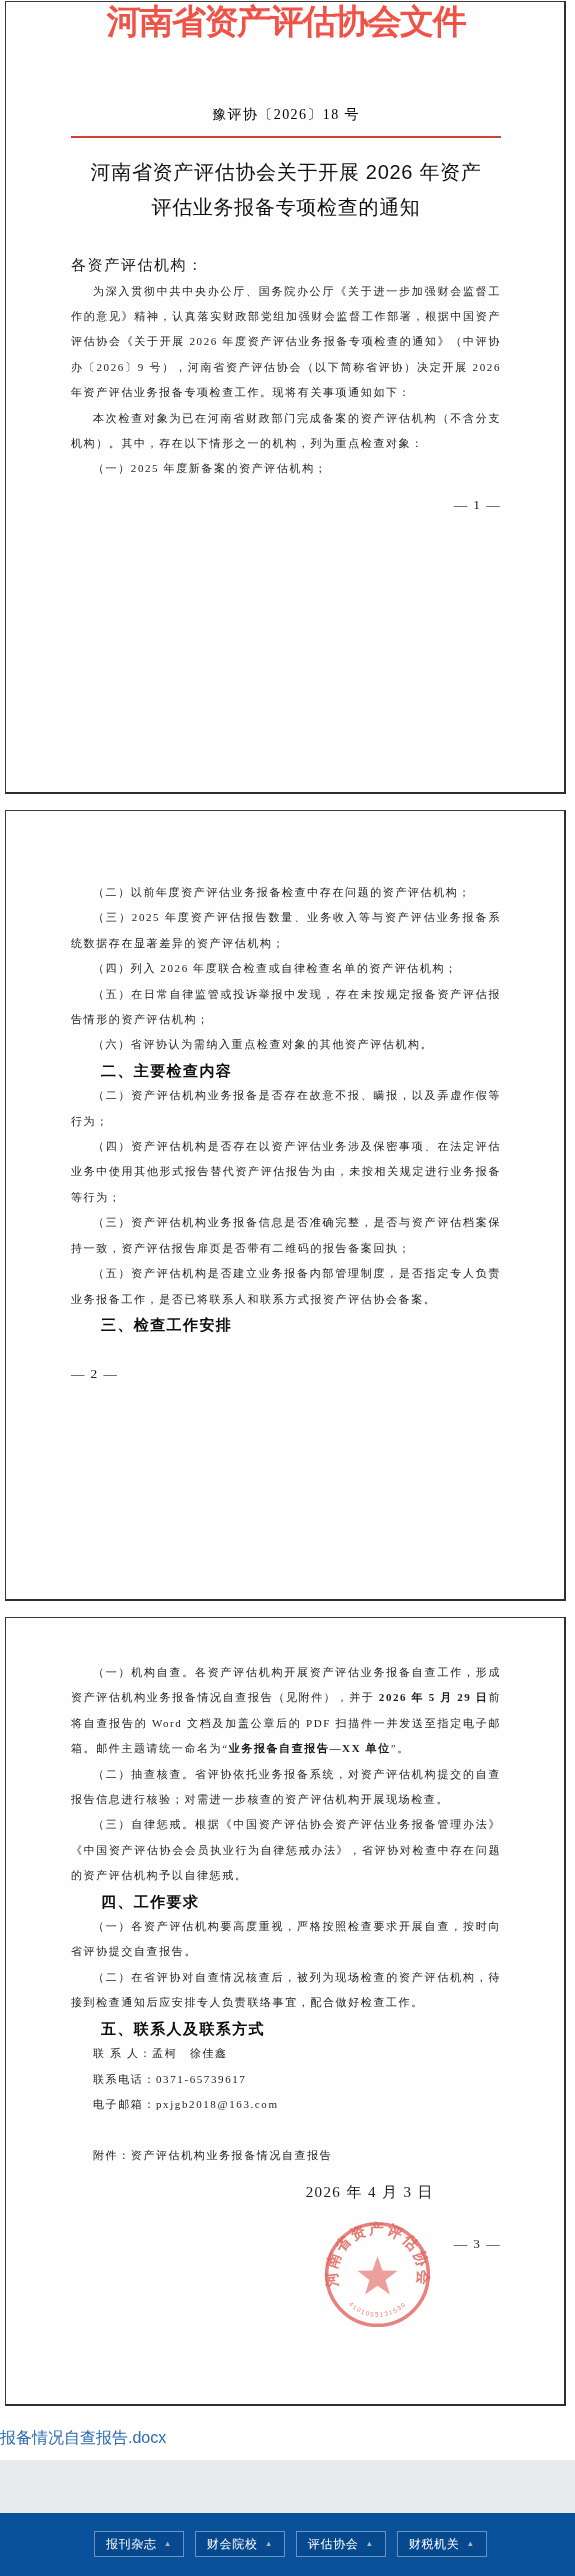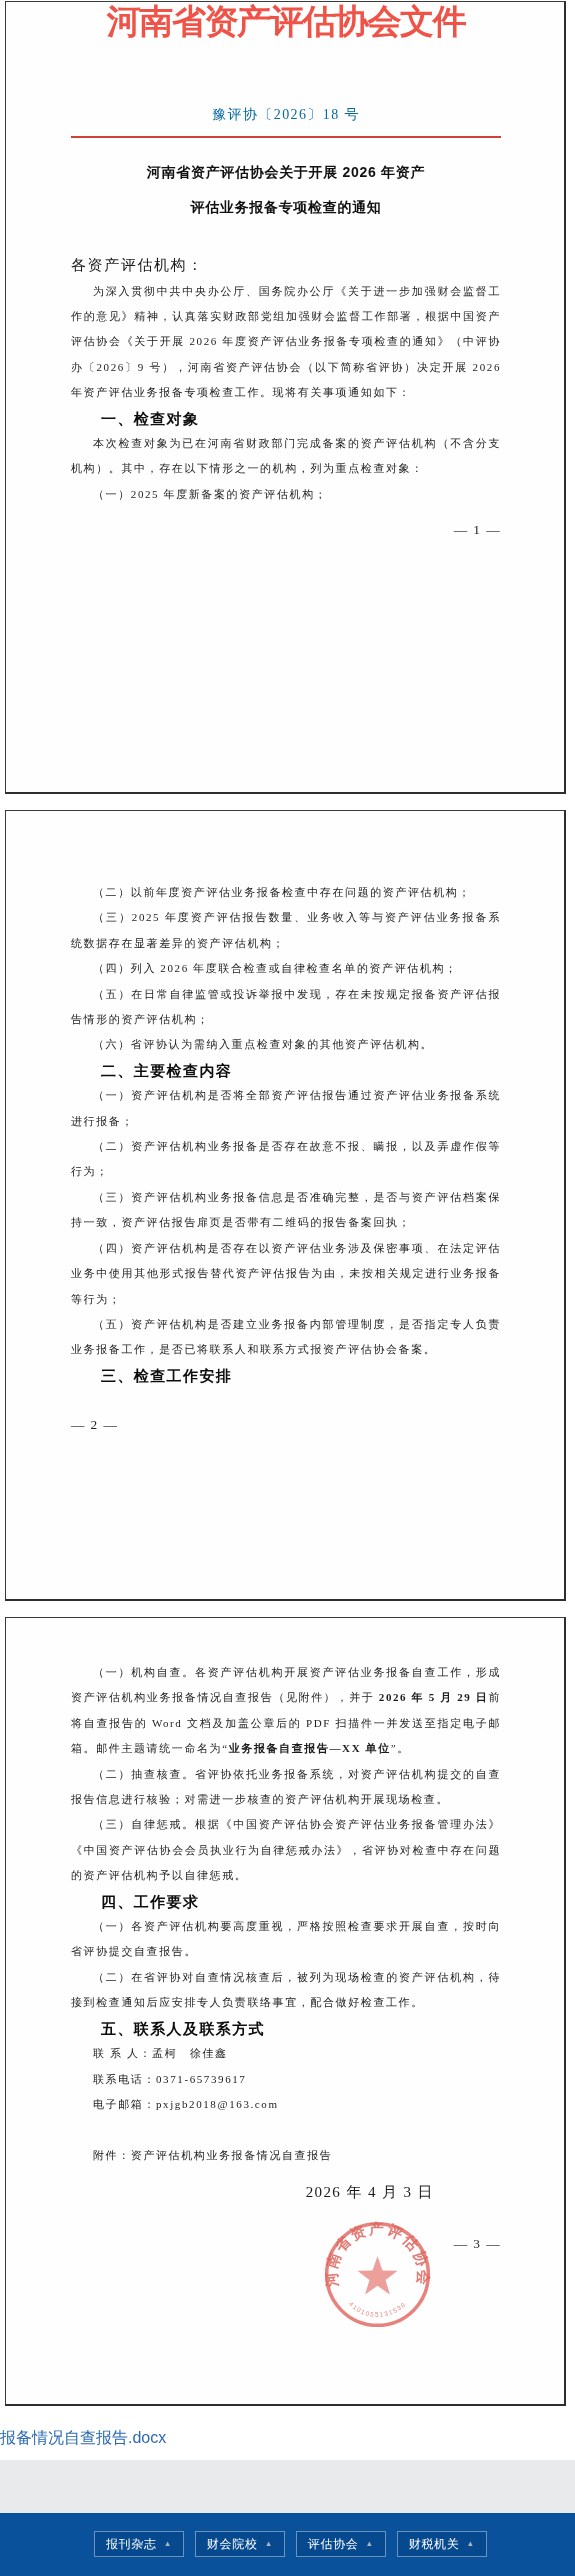--- a/index.html
+++ b/index.html
@@ -17,27 +17,27 @@
   #page1{top:1.4px;height:793px;}
   #page2{top:810px;height:791px;padding-top:69px;}
   #page3{top:1617px;height:789px;padding-top:42px;}
 
   .org-title{
     text-align:center;
     font-size:34px;line-height:40px;font-weight:bold;letter-spacing:-1.4px;
     color:#ef5348;
   }
   .doc-number{
-    margin-top:64px;text-align:center;font-size:14px;line-height:18.4px;letter-spacing:1.4px;color:#0369a1;
+    margin-top:64px;text-align:center;font-size:14px;line-height:18.4px;letter-spacing:1.4px;color:#000000;
   }
   .red-rule{margin-top:11.3px;height:2.1px;background:#cc423b;}
   .notice-title{
     margin-top:17px;text-align:center;
     font-family:"Liberation Sans","DejaVu Sans",sans-serif;
-    font-size:14px;line-height:35px;font-weight:bold;letter-spacing:0.7px;color:#111;
+    font-size:20px;line-height:35px;font-weight:normal;letter-spacing:0.7px;color:#111;
   }
   .salutation{margin-top:28px;font-size:15px;line-height:25.4px;letter-spacing:1.6px;}
   .para{
     margin:0;font-size:11px;line-height:25.4px;letter-spacing:1.6px;
     text-align:justify;text-indent:2em;
   }
   .heading{
     margin:0;font-family:"Liberation Sans","DejaVu Sans",sans-serif;
     font-size:15px;line-height:25.4px;font-weight:bold;letter-spacing:1.4px;
     text-indent:2em;color:#0d0d0d;
@@ -85,37 +85,35 @@
   <div class="page" id="page1">
     <div class="org-title">河南省资产评估协会文件</div>
     <div class="doc-number">豫评协〔2026〕18 号</div>
     <div class="red-rule"></div>
     <div class="notice-title">
       <div>河南省资产评估协会关于开展 2026 年资产</div>
       <div>评估业务报备专项检查的通知</div>
     </div>
     <div class="salutation">各资产评估机构：</div>
     <p class="para">为深入贯彻中共中央办公厅、国务院办公厅《关于进一步加强财会监督工作的意见》精神，认真落实财政部党组加强财会监督工作部署，根据中国资产评估协会《关于开展 2026 年度资产评估业务报备专项检查的通知》（中评协办〔2026〕9 号），河南省资产评估协会（以下简称省评协）决定开展 2026 年资产评估业务报备专项检查工作。现将有关事项通知如下：</p>
-    <p class="heading">一、检查对象</p>
     <p class="para">本次检查对象为已在河南省财政部门完成备案的资产评估机构（不含分支机构）。其中，存在以下情形之一的机构，列为重点检查对象：</p>
     <p class="para">（一）2025 年度新备案的资产评估机构；</p>
     <div class="page-num right">— 1 —</div>
   </div>
 
   <div class="page" id="page2">
     <p class="para">（二）以前年度资产评估业务报备检查中存在问题的资产评估机构；</p>
     <p class="para">（三）2025 年度资产评估报告数量、业务收入等与资产评估业务报备系统数据存在显著差异的资产评估机构；</p>
     <p class="para">（四）列入 2026 年度联合检查或自律检查名单的资产评估机构；</p>
     <p class="para">（五）在日常自律监管或投诉举报中发现，存在未按规定报备资产评估报告情形的资产评估机构；</p>
     <p class="para">（六）省评协认为需纳入重点检查对象的其他资产评估机构。</p>
     <p class="heading">二、主要检查内容</p>
-    <p class="para">（一）资产评估机构是否将全部资产评估报告通过资产评估业务报备系统进行报备；</p>
     <p class="para">（二）资产评估机构业务报备是否存在故意不报、瞒报，以及弄虚作假等行为；</p>
+    <p class="para">（四）资产评估机构是否存在以资产评估业务涉及保密事项、在法定评估业务中使用其他形式报告替代资产评估报告为由，未按相关规定进行业务报备等行为；</p>
     <p class="para">（三）资产评估机构业务报备信息是否准确完整，是否与资产评估档案保持一致，资产评估报告扉页是否带有二维码的报告备案回执；</p>
-    <p class="para">（四）资产评估机构是否存在以资产评估业务涉及保密事项、在法定评估业务中使用其他形式报告替代资产评估报告为由，未按相关规定进行业务报备等行为；</p>
     <p class="para">（五）资产评估机构是否建立业务报备内部管理制度，是否指定专人负责业务报备工作，是否已将联系人和联系方式报资产评估协会备案。</p>
     <p class="heading">三、检查工作安排</p>
     <div class="page-num left">— 2 —</div>
   </div>
 
   <div class="page" id="page3">
     <p class="para"><span>（一）机构自查。各资产评估机构开展资产评估业务报备自查工作，形成资产评估机构业务报备情况自查报告（见附件），并于 </span><b class="inline-bold">2026 年 5 月 29 日</b><span>前将自查报告的 Word 文档及加盖公章后的 PDF 扫描件一并发送至指定电子邮箱。邮件主题请统一命名为“</span><b class="inline-bold">业务报备自查报告—XX 单位</b><span>”。</span></p>
     <p class="para">（二）抽查核查。省评协依托业务报备系统，对资产评估机构提交的自查报告信息进行核验；对需进一步核查的资产评估机构开展现场检查。</p>
     <p class="para">（三）自律惩戒。根据《中国资产评估协会资产评估业务报备管理办法》《中国资产评估协会会员执业行为自律惩戒办法》，省评协对检查中存在问题的资产评估机构予以自律惩戒。</p>
     <p class="heading">四、工作要求</p>

